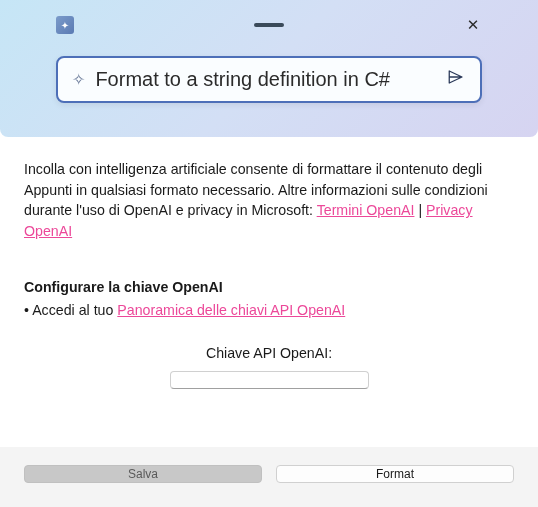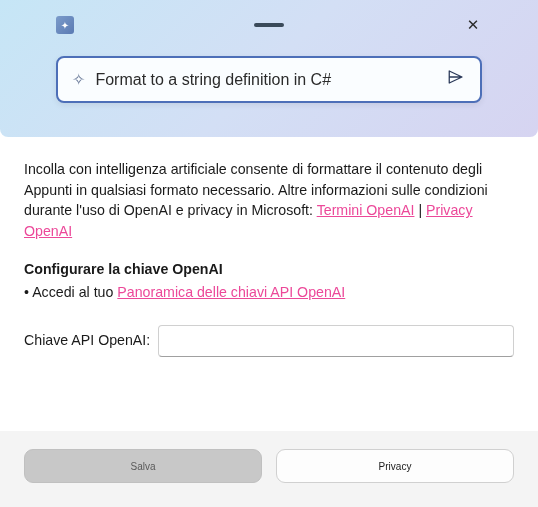--- a/index.html
+++ b/index.html
@@ -67,50 +67,51 @@
       box-shadow: 0 2px 6px rgba(0,0,0,0.08);
     }
     .sparkle-icon {
       color: #6a7a99;
       font-size: 16px;
       margin-right: 10px;
     }
     .prompt-text {
       flex: 1;
       color: #2b2b2b;
-      font-size: 16px;
+      font-size: 20px;
     }
     .send-icon {
       color: #2b3a5a;
       font-size: 18px;
     }
     .content {
       padding: 22px 24px 16px 24px;
       color: #1a1a1a;
       font-size: 14.2px;
       line-height: 1.45;
     }
     .content a {
       color: #ec4899;
       text-decoration: underline;
       cursor: pointer;
     }
     .section-title {
       font-weight: 600;
-      margin-top: 18px;
+      margin-top: 36px;
       margin-bottom: 2px;
     }
     .bullet {
       margin: 1px 0;
     }
     .field-row {
       display: flex;
       align-items: center;
       margin-top: 22px;
       gap: 8px;
+      flex-direction: column;
     }
     .field-label {
       font-size: 14.2px;
       color: #1a1a1a;
     }
     .field-input {
       flex: 1;
       height: 32px;
       border: 1px solid #d0d0d0;
       border-bottom: 1px solid #a0a0a0;
@@ -124,24 +125,24 @@
       bottom: 0;
       left: 0;
       right: 0;
       background: #f4f4f4;
       padding: 18px 24px 24px 24px;
       display: flex;
       gap: 14px;
     }
     .btn {
       flex: 1;
-      height: 34px;
-      border-radius: 9px;
+      height: 18px;
+      border-radius: 4px;
       border: 1px solid #d0d0d0;
-      font-size: 10px;
+      font-size: 12px;
       cursor: pointer;
       background: #fdfdfd;
       color: #1a1a1a;
     }
     .btn-primary {
       background: #c8c8c8;
       border: 1px solid #c0c0c0;
       color: #5a5a5a;
     }
   </style>
@@ -176,14 +177,14 @@
   </p>
 
   <div class="field-row">
     <span class="field-label">Chiave API OpenAI:</span>
     <input class="field-input" type="text" value="" style="">
   </div>
 </div>
 
 <div class="footer">
   <button class="btn btn-primary">Salva</button>
-  <button class="btn">Privacy</button>
+  <button class="btn">Format</button>
 </div>
 
 </body></html>

